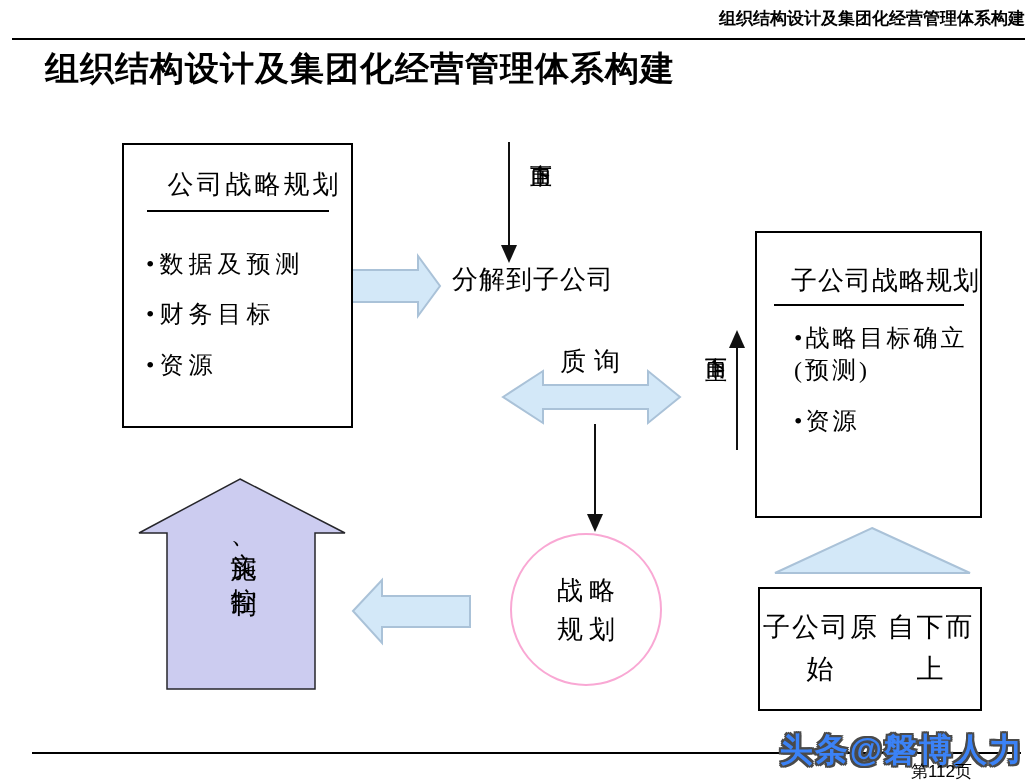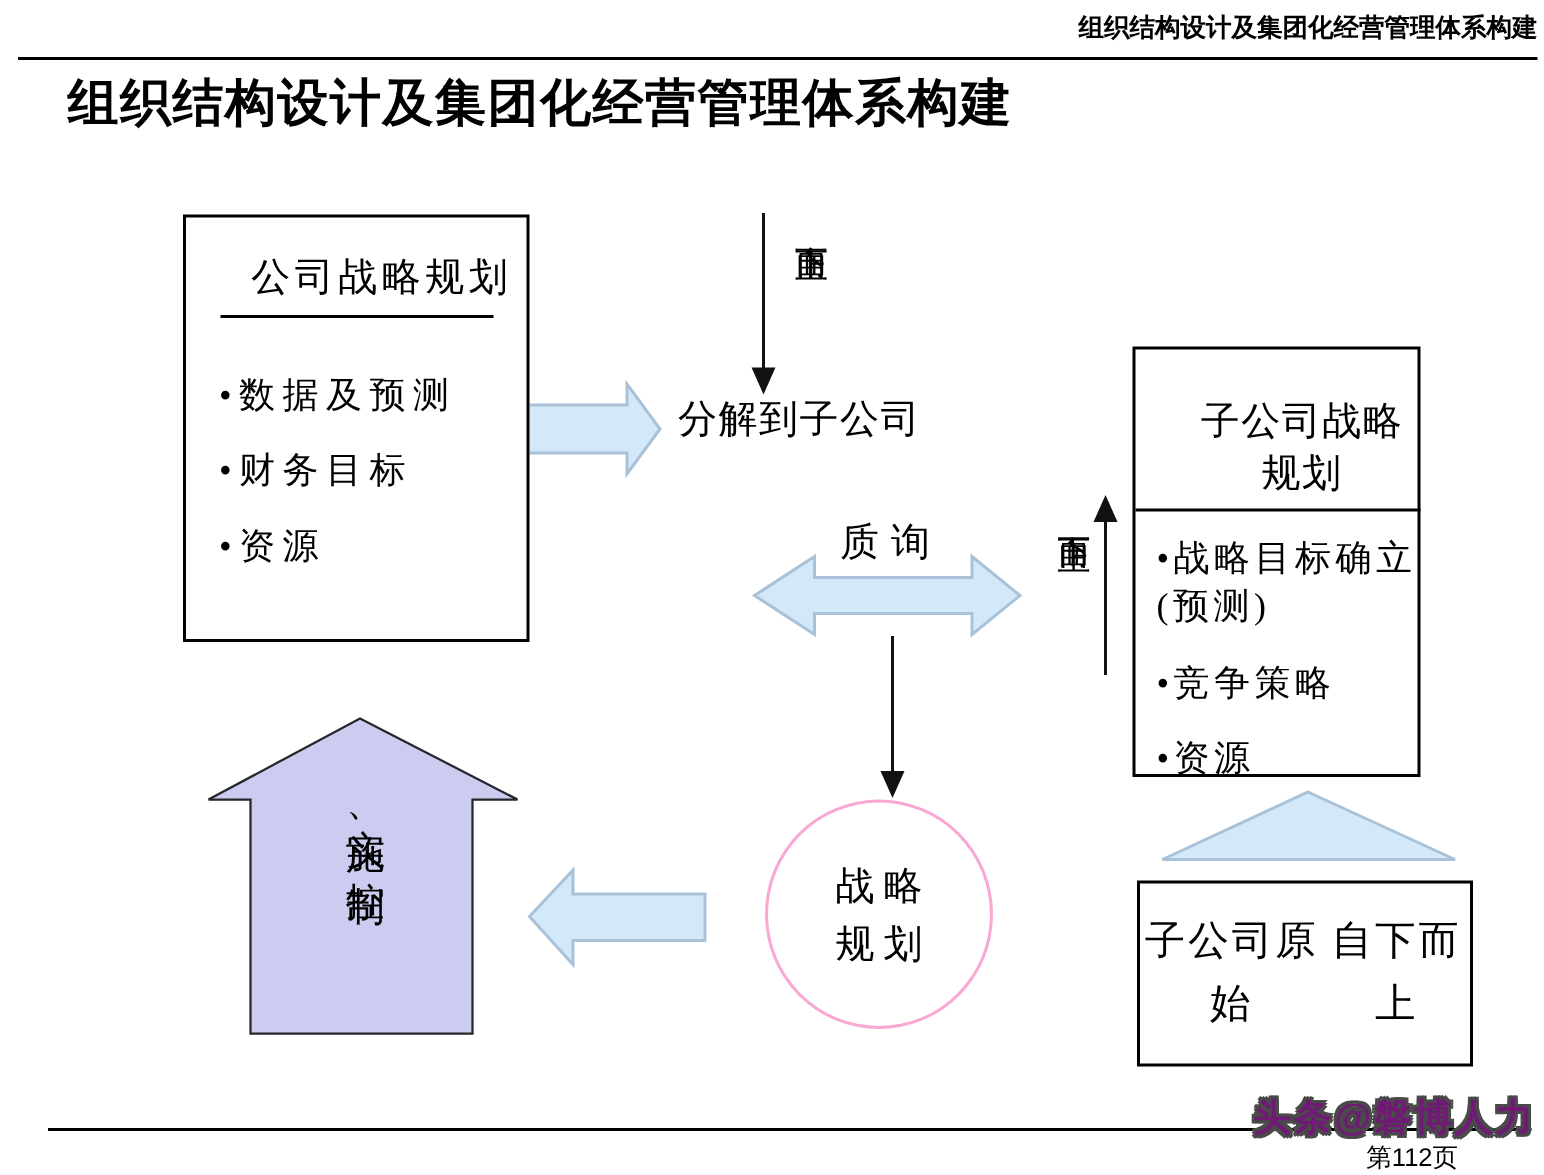--- a/index.html
+++ b/index.html
@@ -12,33 +12,33 @@
     position:absolute; top:7px; right:4px;
     font-family:"Liberation Sans", sans-serif; font-weight:bold; font-size:17px;
   }
   .slide-title {
     position:absolute; left:45px; top:46px; margin:0;
     font-family:"Liberation Sans", sans-serif; font-weight:bold; font-size:34px; letter-spacing:1px;
   }
 
   .box { position:absolute; background:#fff; border:2px solid #000; box-sizing:border-box; }
   .corporate-box  { left:122px; top:143px; width:231px; height:285px; }
-  .subsidiary-box { left:755px; top:231px; width:192px; height:287px; }
+  .subsidiary-box { left:755px; top:231px; width:227px; height:287px; }
   .rawdata-box {
     left:758px; top:587px; width:224px; height:124px;
     display:flex; flex-direction:row; align-items:center; justify-content:center;
     text-align:center; font-size:27px; letter-spacing:2px; line-height:1.55;
   }
   .box-title { text-align:center; font-size:26px; letter-spacing:3px; margin-top:22px;margin-left:34px; }
   .subsidiary-box .box-title { margin-top:30px; letter-spacing:1px; }
   .box-rule { height:0; border-top:2px solid #000; margin:8px auto 0; }
   .corporate-box .box-rule { width:182px; }
   .subsidiary-box .box-rule { width:190px; margin-top:6px; }
   .bullets { margin-top:36px; padding-left:22px; }
-  .subsidiary-box .bullets { margin-top:16px; padding-left:14px; }
+  .subsidiary-box .bullets { margin-top:16px; padding-left:14px;margin-left:23px; }
   .bullet { font-size:24px; letter-spacing:5px; line-height:1.35; margin-bottom:18px; white-space:pre-line; }
   .subsidiary-box .bullet { letter-spacing:3px; }
 
   .label { position:absolute; }
   .decompose { left:452px; top:262px; font-size:26px; letter-spacing:1px; }
   .inquiry   { left:560px; top:344px; font-size:26px; letter-spacing:8px; }
   .vtext { writing-mode:vertical-rl; text-orientation:upright; font-size:22px; letter-spacing:1px; }
   .topdown  { left:526px; top:147px; }
   .bottomup { left:701px; top:340px; }
   .implement { left:226px; top:532px; font-size:26px; letter-spacing:3px; }
@@ -52,22 +52,22 @@
 
   svg.overlay { position:absolute; left:0; top:0; pointer-events:none; }
   .shape-blue   { stroke:#aac2d8; stroke-width:2; }
   .shape-purple { stroke:#26262b; stroke-width:1.5; }
   .conn  { stroke:#111; stroke-width:2; }
   .ahead { fill:#111; stroke:none; }
 
   .bottom-rule { position:absolute; left:32px; top:752px; width:989px; height:0; border-top:2px solid #000; z-index:1; }
   .watermark {
     position:absolute; top:728px; right:5px; z-index:2;
-    font-family:"Liberation Sans", sans-serif; font-weight:bold; font-size:25px; letter-spacing:2px;
-    color:#701a75;
+    font-family:"Liberation Sans", sans-serif; font-weight:bold; font-size:33px; letter-spacing:2px;
+    color:#3b82f6;
     text-shadow:2px 2px 0 #4a4a4a, -2px -2px 0 #4a4a4a, 2px -2px 0 #4a4a4a, -2px 2px 0 #4a4a4a,
                 0 2px 0 #4a4a4a, 0 -2px 0 #4a4a4a, 2px 0 0 #4a4a4a, -2px 0 0 #4a4a4a;
   }
   .page-num { position:absolute; top:760px; right:57px; z-index:2; font-family:"Liberation Sans", sans-serif; font-size:17px; }
 </style>
 </head>
 <body>
 
 <div class="slide">
 
@@ -98,21 +98,20 @@
       <div class="bullet">•资源</div>
     </div>
   </div>
 
   <div class="box subsidiary-box">
     <div class="box-title">子公司战略规划</div>
     <div class="box-rule"></div>
     <div class="bullets">
       <div class="bullet">•战略目标确立
 (预测)</div>
-      <div class="bullet">•竞争策略</div>
       <div class="bullet">•资源</div>
     </div>
   </div>
 
   <div class="box rawdata-box">
     <div>子公司原始</div>
     <div>自下而上</div>
   </div>
 
   <div class="circle">

